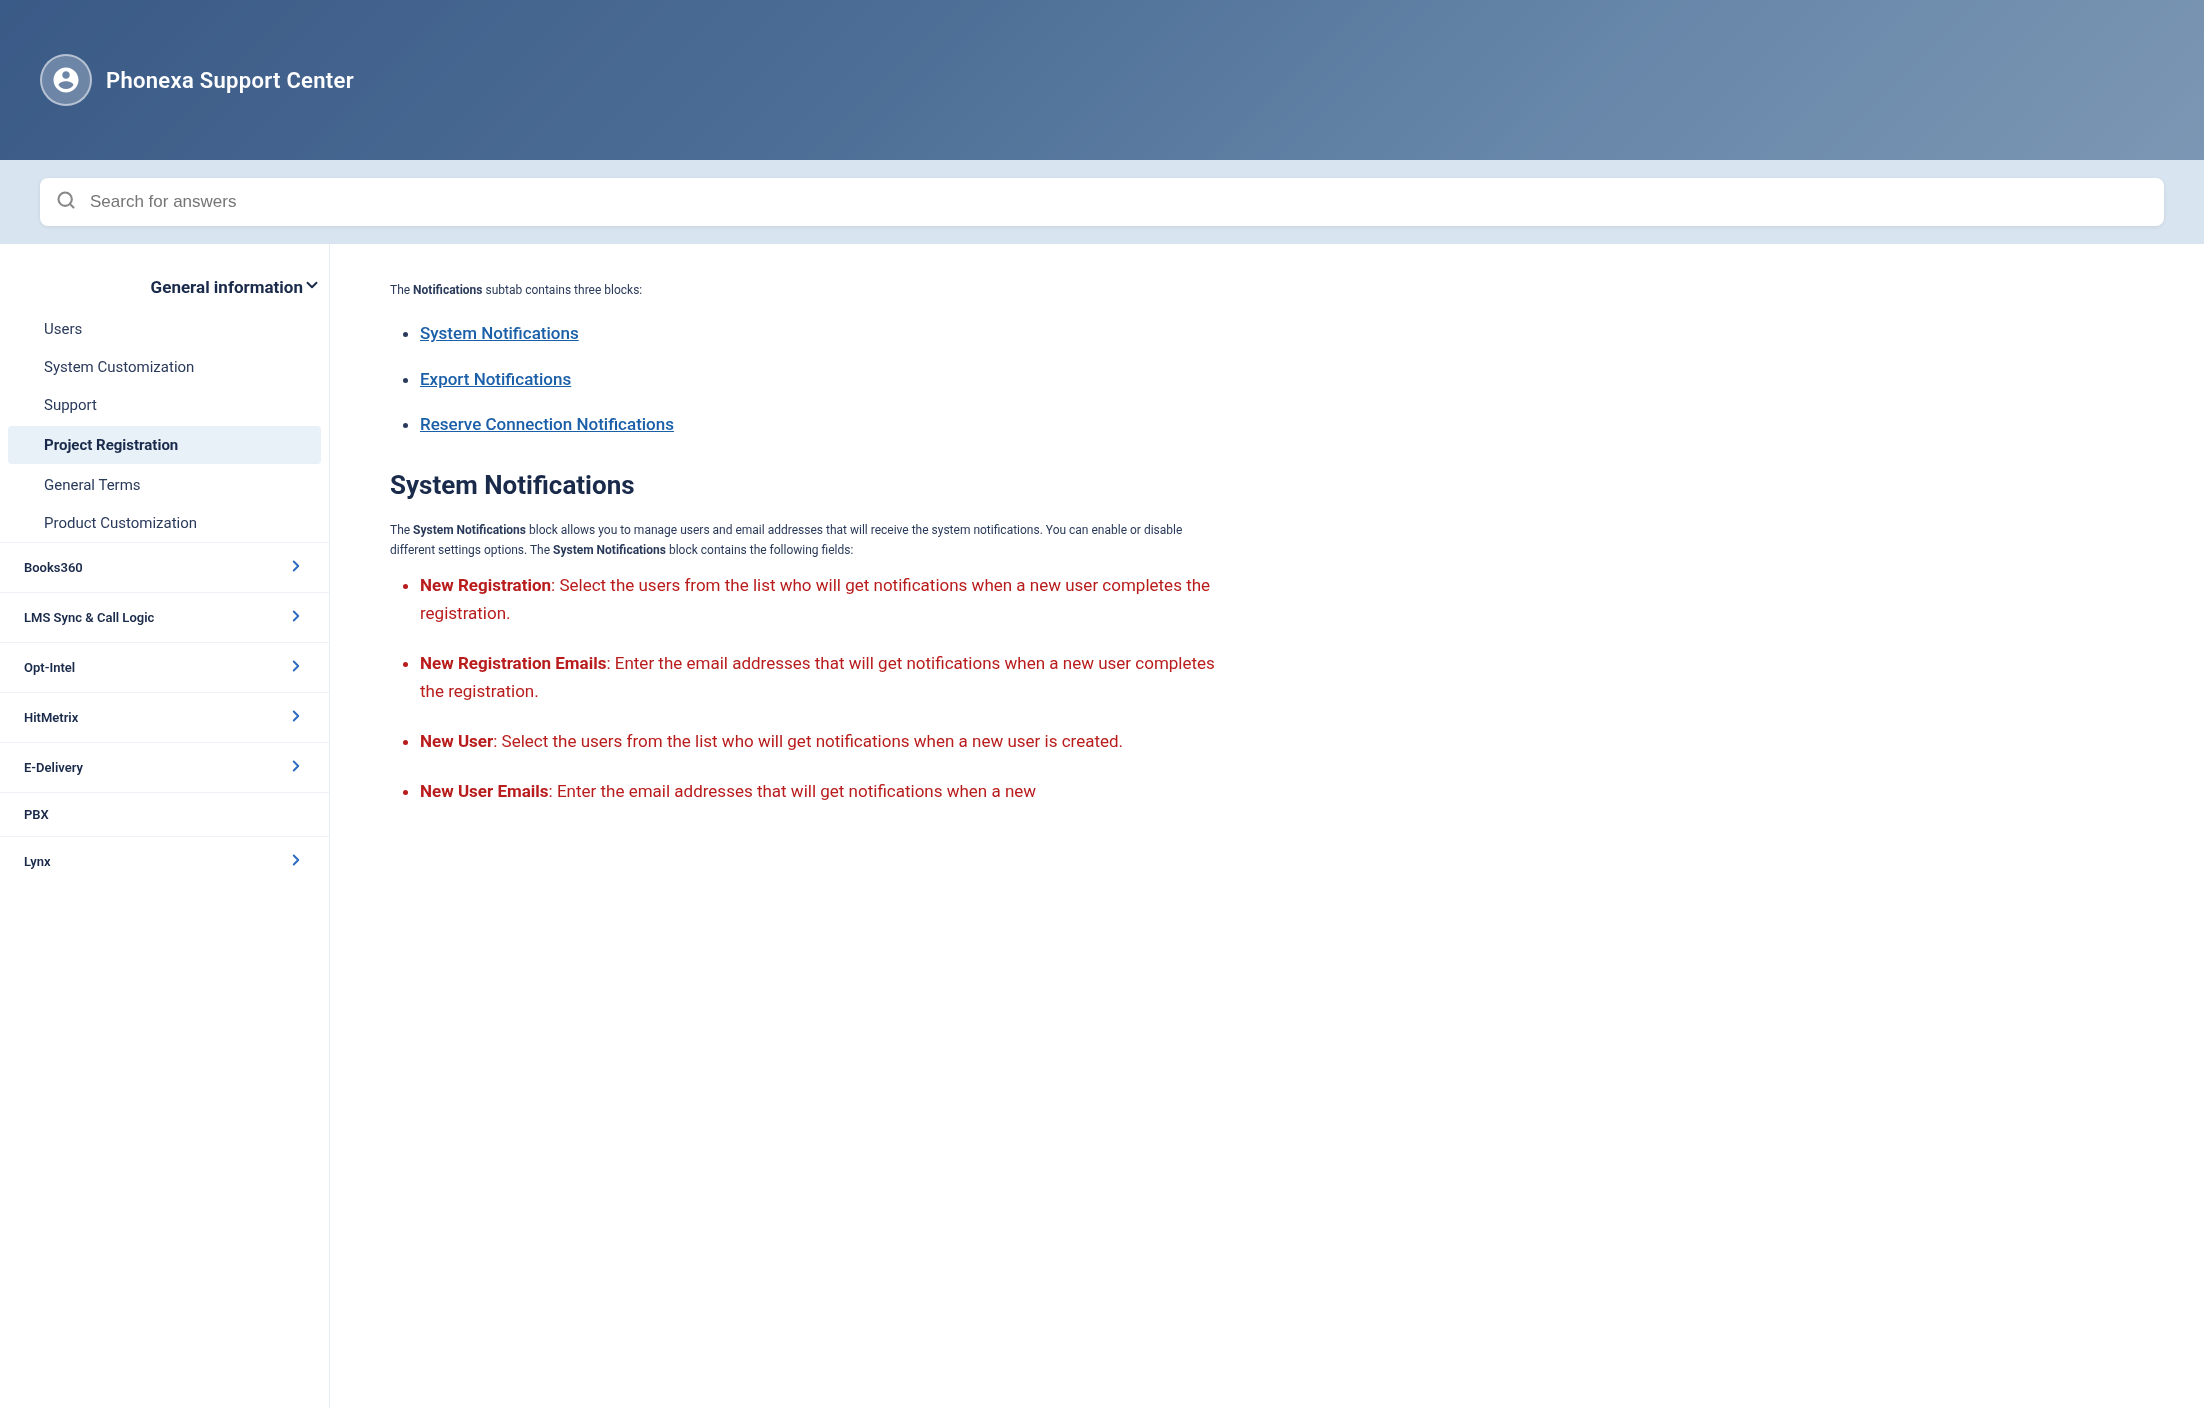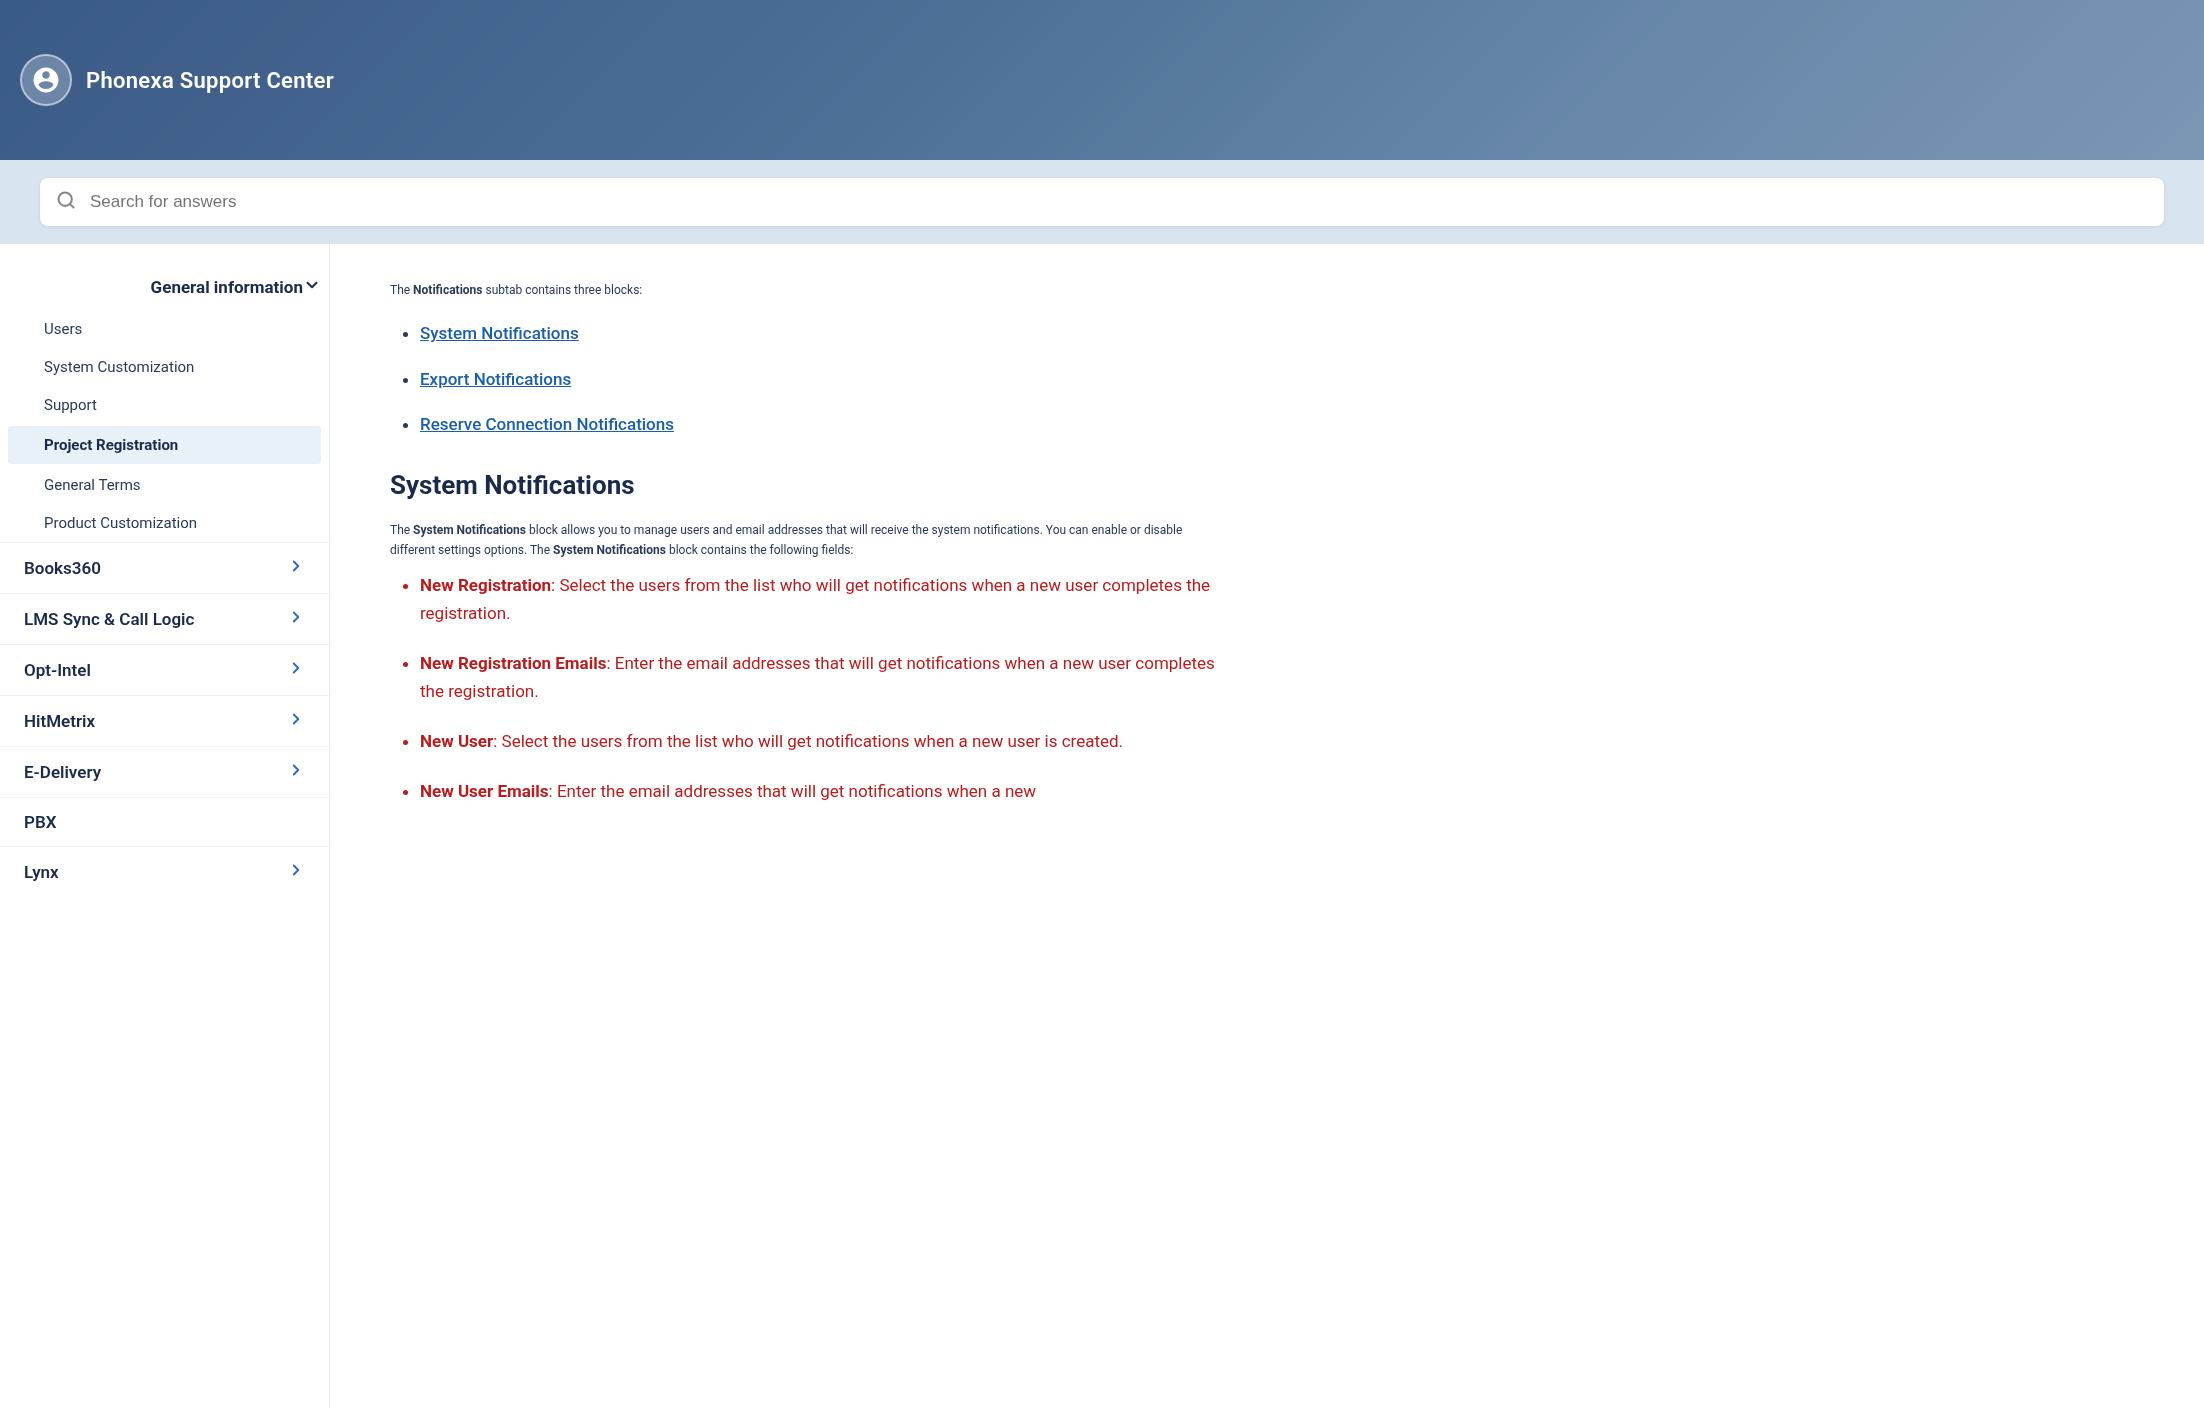--- a/index.html
+++ b/index.html
@@ -5,21 +5,21 @@
     * { box-sizing: border-box; margin: 0; padding: 0; }
     body { font-family: -apple-system, BlinkMacSystemFont, 'Segoe UI', Roboto, sans-serif; background: #fff; color: #1a1a2e; }
 
     
     .header {
       position: relative;
       height: 160px;
       background: linear-gradient(135deg, #3a5a8a 0%, #5b7fa6 40%, #8aaac8 70%, #b0c8dc 100%);
       display: flex;
       align-items: center;
-      padding: 0 20px;
+      padding: 0 40px;
       overflow: hidden;
     }
     .header::after {
       content: '';
       position: absolute;
       inset: 0;
       background: rgba(60, 90, 130, 0.45);
     }
     .header-content {
       position: relative;
@@ -102,21 +102,21 @@
       color: #1a2a4a;
       border-radius: 4px;
       margin: 2px 8px;
       padding-left: 36px;
     }
     .sidebar-top-item {
       display: flex;
       align-items: center;
       justify-content: space-between;
       padding: 14px 24px;
-      font-size: 17px;
+      font-size: 13px;
       font-weight: 600;
       color: #1a2a4a;
       cursor: pointer;
       border-top: 1px solid #eef2f6;
     }
     .sidebar-top-item:first-of-type { border-top: none; }
     .sidebar-top-item svg { color: #2a6bbf; }
 
     
     .main-content {

